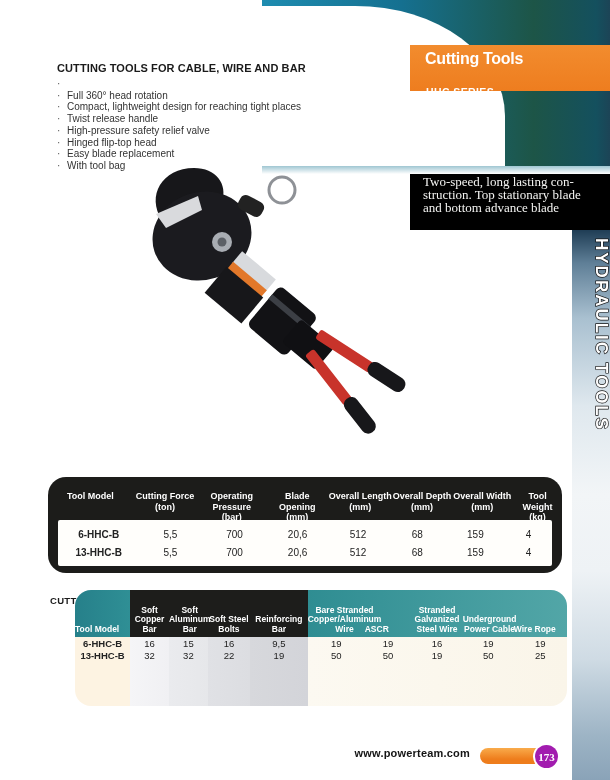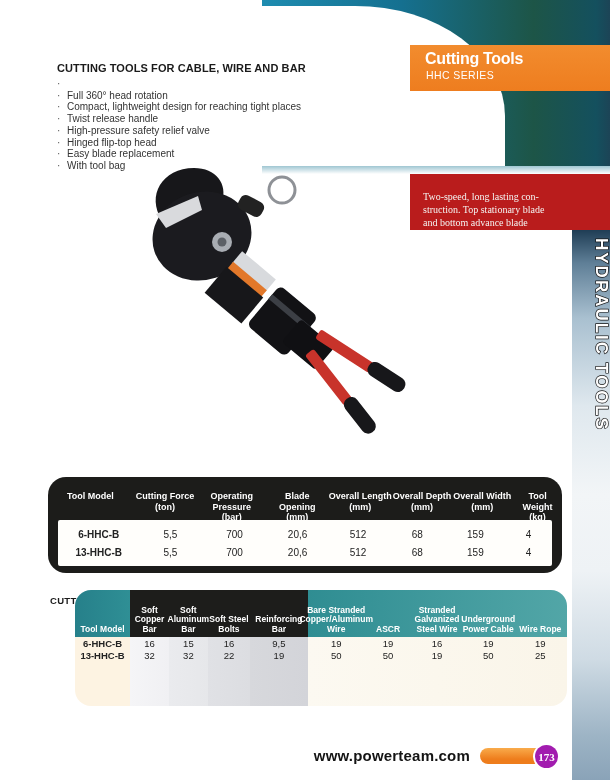--- a/index.html
+++ b/index.html
@@ -8,26 +8,26 @@
 
   
   .teal-band{position:absolute;left:262px;top:0;width:348px;height:170px;
     background:linear-gradient(90deg,#1e8cb0 0%,#157090 40%,#1d5547 78%,#14505e 96%,#1c4456 100%);}
   .teal-band-fade{position:absolute;left:262px;top:166px;width:348px;height:8px;
     background:linear-gradient(180deg,#9fc6d2 0%,#ffffff 100%);}
   .white-swoosh{position:absolute;left:0;top:6px;width:243px;height:164px;background:#ffffff;
     border-top-right-radius:150px 110px;}
   .orange-box{position:absolute;left:410px;top:45px;width:200px;height:46px;background:linear-gradient(180deg,#f28c2e 0%,#ee7d1f 100%);}
   .orange-box .ttl{color:#fff;font-weight:bold;font-size:16px;letter-spacing:-0.3px;padding:5px 8px 0 15px;}
-  .orange-box .ser{color:#fff;font-weight:normal;font-size:10.5px;letter-spacing:0.4px;padding:1px 0 0 16px;}
+  .orange-box .ser{color:#fff;font-weight:bold;font-size:10.5px;letter-spacing:0.4px;padding:1px 0 0 16px;margin-top:17px;}
   .tonnage{position:absolute;left:422px;top:103px;color:#fff;font-weight:bold;font-size:18px;letter-spacing:-0.2px;}
   .pressure{position:absolute;left:423px;top:123px;color:#fff;font-family:"Liberation Serif",serif;font-size:17px;}
-  .desc-box{position:absolute;left:410px;top:174px;width:200px;height:56px;background:#b91c1c;
-    color:#f4f4f2;font-family:"Liberation Serif",serif;font-size:10px;line-height:13.2px;
-    padding:16px 0 0 13px;box-sizing:border-box;}
+  .desc-box{position:absolute;left:410px;top:174px;width:200px;height:56px;background:#000000;
+    color:#f4f4f2;font-family:"Liberation Serif",serif;font-size:13px;line-height:13.2px;
+    padding:1px 0 0 13px;box-sizing:border-box;}
 
   
   .side-strip{position:absolute;left:572px;top:230px;width:38px;height:550px;
     background:linear-gradient(180deg,#1f3d55 0%,#5f7f97 6%,#a9c0d0 16%,#dfe8ee 32%,#f2f5f7 48%,#eef2f5 62%,#cfdbe4 78%,#9db4c5 92%,#8aa3b8 100%);}
   .side-label{position:absolute;left:571px;top:238px;width:40px;height:230px;
     writing-mode:vertical-rl;text-align:left;
     font-weight:bold;font-size:17px;letter-spacing:2px;color:#ffffff;
     -webkit-text-stroke:1.3px #161616;paint-order:stroke fill;
     text-shadow:0 0 1px #161616;}
 
@@ -50,31 +50,31 @@
   .spec-row .c{text-align:center;font-size:10px;color:#222;}
   .spec-row .model{font-weight:bold;}
 
   
   .cap-title{position:absolute;left:50px;top:572px;width:510px;text-align:left;
     font-weight:bold;font-size:9.5px;letter-spacing:0.3px;color:#1a1a1a;margin-top:23px;}
   .cap{position:absolute;left:75px;top:590px;width:492px;height:116px;border-radius:16px;overflow:hidden;}
   .cap-grid{display:grid;grid-template-columns:11.2% 7.9% 7.9% 8.6% 11.7% 11.6% 9.5% 10.4% 10.4% 10.8%;}
   .cap-head{height:47px;
     background:linear-gradient(90deg,#26808a 0%,#2f8f95 11.2%,#1d1d1b 11.2%,#1d1d1b 47.3%,#2f8d92 47.3%,#52a6a7 100%);}
-  .cap-head .hc{display:flex;align-items:flex-end;justify-content:center;text-align:center;
+  .cap-head .hc{display:flex;align-items:flex-end;justify-content:flex-start;text-align:center;
     color:#fff;font-weight:bold;font-size:8.5px;line-height:9.3px;padding-bottom:3px;}
   .cap-body{position:relative;height:69px;
     background:linear-gradient(90deg,#fdf3e2 0,#fdf3e2 11.2%,#f5f5f7 11.2%,#f0f0f3 19.1%,#eaebee 19.1%,#e6e7ea 27%,#e0e1e5 27%,#dcdde1 35.6%,#d7d8dc 35.6%,#d3d4d9 47.3%,#fcf9f1 47.3%,#faf5e9 100%);}
   .cap-row{height:12px;align-items:center;}
   .cap-row .c{text-align:center;font-size:9.5px;color:#222;}
   .cap-row .model{font-weight:bold;}
 
   
   .site{position:absolute;left:250px;top:747px;width:220px;text-align:right;
-    font-weight:bold;font-size:15px;color:#141414;letter-spacing:0.2px;}
+    font-weight:bold;font-size:11px;color:#141414;letter-spacing:0.2px;}
   .pill{position:absolute;left:480px;top:748px;width:74px;height:16px;border-radius:8px;
     background:linear-gradient(180deg,#f9ab4b 0%,#ee7d1c 70%);}
   .page-badge{position:absolute;left:535px;top:745px;width:23px;height:23px;border-radius:50%;
     background:#a21caf;box-shadow:0 0 0 2px #ffffff;
     color:#fff;font-family:"Liberation Serif",serif;font-weight:bold;font-size:11px;
     display:flex;align-items:center;justify-content:center;}
 </style>
 </head>
 <body>
 

